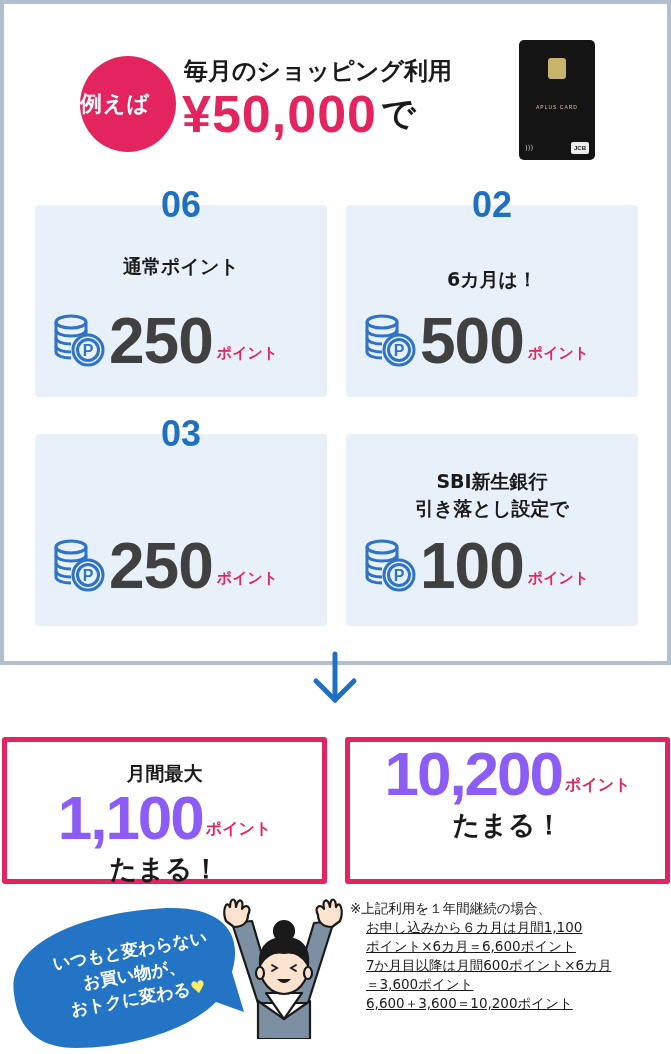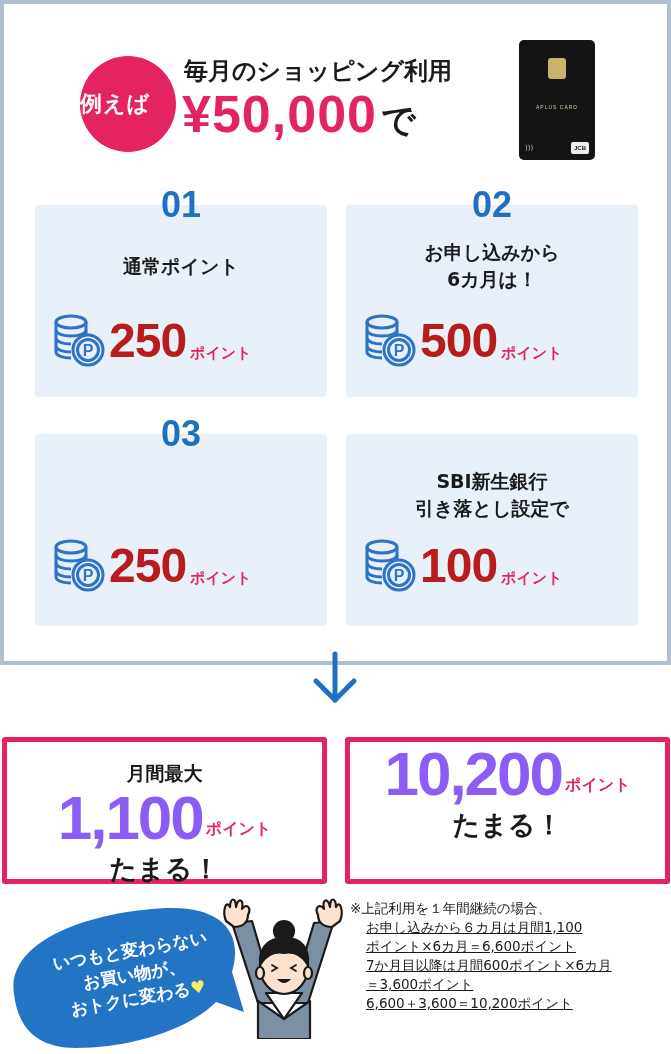--- a/index.html
+++ b/index.html
@@ -3,37 +3,37 @@
 <meta charset="utf-8">
 <style>
   * { box-sizing: border-box; margin: 0; padding: 0; }
   html, body { width: 671px; height: 1054px; background: #ffffff; overflow: hidden; }
   body { position: relative; font-family: "DejaVu Sans", "Liberation Sans", sans-serif; color: #1a1a1a; }
 
   .frame { position: absolute; left: 0; top: 0; width: 671px; height: 665px; border: 4px solid #b2bfcf; background: #fff; }
 
   .badge { position: absolute; left: 80px; top: 56px; width: 96px; height: 96px; border-radius: 50%; background: #e4245f; color: #fff; display: flex; align-items: center; justify-content: flex-start; font-weight: bold; font-size: 22px; letter-spacing: 1px; }
   .headline-sub { position: absolute; left: 184px; top: 55px; font-size: 24px; font-weight: bold; color: #1a1a1a; letter-spacing: 0px; white-space: nowrap; }
-  .headline-main { position: absolute; left: 182px; top: 84px; white-space: nowrap; display: flex; align-items: flex-end; }
+  .headline-main { position: absolute; left: 182px; top: 84px; white-space: nowrap; display: flex; align-items: center; }
   .headline-amount { font-size: 52px; font-weight: bold; color: #e4245f; font-family: "Liberation Sans", sans-serif; letter-spacing: 1px; }
   .headline-de { font-size: 34px; font-weight: bold; color: #1a1a1a; margin-left: 4px; }
 
   .card { position: absolute; left: 519px; top: 40px; width: 76px; height: 120px; border-radius: 5px; background: #141414; }
   .card .chip { position: absolute; left: 29px; top: 18px; width: 18px; height: 21px; border-radius: 3px; background: #c9b26a; }
   .card .brand { position: absolute; left: 0; width: 100%; top: 64px; text-align: center; font-size: 5px; letter-spacing: 1px; color: #d8c79a; font-family: "Liberation Sans", sans-serif; }
   .card .nfc { position: absolute; left: 6px; top: 104px; font-size: 7px; color: #ccc; }
   .card .jcb { position: absolute; right: 6px; bottom: 6px; width: 18px; height: 12px; background: #eee; border-radius: 2px; color: #141414; font-size: 6px; font-weight: bold; text-align: center; line-height: 12px; font-family: "Liberation Sans", sans-serif; }
 
   .tile { position: absolute; width: 292px; height: 192px; background: #e8f1f9; border-radius: 4px; }
   .tile-num { position: absolute; top: -20px; left: 0; width: 100%; text-align: center; font-size: 36px; font-weight: bold; color: #1f70c1; font-family: "Liberation Sans", sans-serif; line-height: 40px; }
   .tile-title { position: absolute; top: 34px; left: 0; width: 100%; text-align: center; font-size: 19px; font-weight: bold; color: #1a1a1a; line-height: 27px; }
   .tile-title.one { top: 48px; }
   .tile-points { position: absolute; left: 16px; top: 100px; display: flex; align-items: flex-end; white-space: nowrap; }
   .coin { width: 56px; height: 56px; margin-right: 2px; }
-  .pts-value { font-size: 48px; font-weight: bold; color: #b91c1c; font-family: "Liberation Sans", sans-serif; line-height: 56px; letter-spacing: -1px; }
+  .pts-value { font-size: 64px; font-weight: bold; color: #404040; font-family: "Liberation Sans", sans-serif; line-height: 56px; letter-spacing: -1px; }
   .pts-unit { font-size: 15px; font-weight: bold; color: #e4245f; margin-left: 4px; margin-bottom: 6px; }
 
   .arrow { position: absolute; left: 307px; top: 650px; width: 56px; height: 56px; }
 
   .result { position: absolute; top: 737px; width: 325px; height: 147px; border: 5px solid #e4245f; border-radius: 3px; background: #fff; text-align: center; }
   .result-label { margin-top: 18px; font-size: 19px; font-weight: bold; line-height: 26px; }
   .result-points { display: flex; justify-content: center; align-items: flex-end; margin-top: 2px; }
   .result-value { font-size: 62px; font-weight: bold; color: #8b5cf6; font-family: "Liberation Sans", sans-serif; line-height: 60px; letter-spacing: -2px; }
   .result-unit { font-size: 16px; font-weight: bold; color: #e4245f; margin-left: 3px; margin-bottom: 8px; }
   .result-tail { font-size: 27px; font-weight: bold; line-height: 34px; margin-top: 4px; }
@@ -63,21 +63,21 @@
 </div>
 
 <div class="card">
   <div class="chip"></div>
   <div class="brand">APLUS CARD</div>
   <div class="nfc">)))</div>
   <div class="jcb">JCB</div>
 </div>
 
 <div class="tile" style="left:35px; top:205px;">
-  <div class="tile-num">01</div>
+  <div class="tile-num">06</div>
   <div class="tile-title one"><span>通常ポイント</span></div>
   <div class="tile-points" style="top:108px;">
     <svg class="coin" viewBox="0 0 56 56">
         <g fill="none" stroke="#2e73c7" stroke-width="3">
           <ellipse cx="20" cy="9" rx="15" ry="6" fill="#e8f1f9"></ellipse>
           <path d="M5 9v30c0 3.5 6.7 6 15 6"></path>
           <path d="M35 9v14"></path>
           <path d="M5 17c0 3.5 6.7 6 15 6s15-2.5 15-6"></path>
           <path d="M5 25c0 3.5 6.7 6 15 6"></path>
           <path d="M5 33c0 3.5 6.7 6 15 6"></path>
@@ -86,21 +86,21 @@
         </g>
         <text x="37" y="43" text-anchor="middle" font-size="16" font-weight="bold" fill="#2e73c7" font-family="Liberation Sans, sans-serif">P</text>
       </svg>
     <span class="pts-value">250</span>
     <span class="pts-unit">ポイント</span>
   </div>
 </div>
 
 <div class="tile" style="left:346px; top:205px;">
   <div class="tile-num">02</div>
-  <div class="tile-title"><span>お申し込みから</span><br><span>6カ月は！</span></div>
+  <div class="tile-title"><br><span>6カ月は！</span></div>
   <div class="tile-points" style="top:108px;">
     <svg class="coin" viewBox="0 0 56 56">
         <g fill="none" stroke="#2e73c7" stroke-width="3">
           <ellipse cx="20" cy="9" rx="15" ry="6" fill="#e8f1f9"></ellipse>
           <path d="M5 9v30c0 3.5 6.7 6 15 6"></path>
           <path d="M35 9v14"></path>
           <path d="M5 17c0 3.5 6.7 6 15 6s15-2.5 15-6"></path>
           <path d="M5 25c0 3.5 6.7 6 15 6"></path>
           <path d="M5 33c0 3.5 6.7 6 15 6"></path>
           <circle cx="37" cy="37" r="15" fill="#e8f1f9"></circle>

